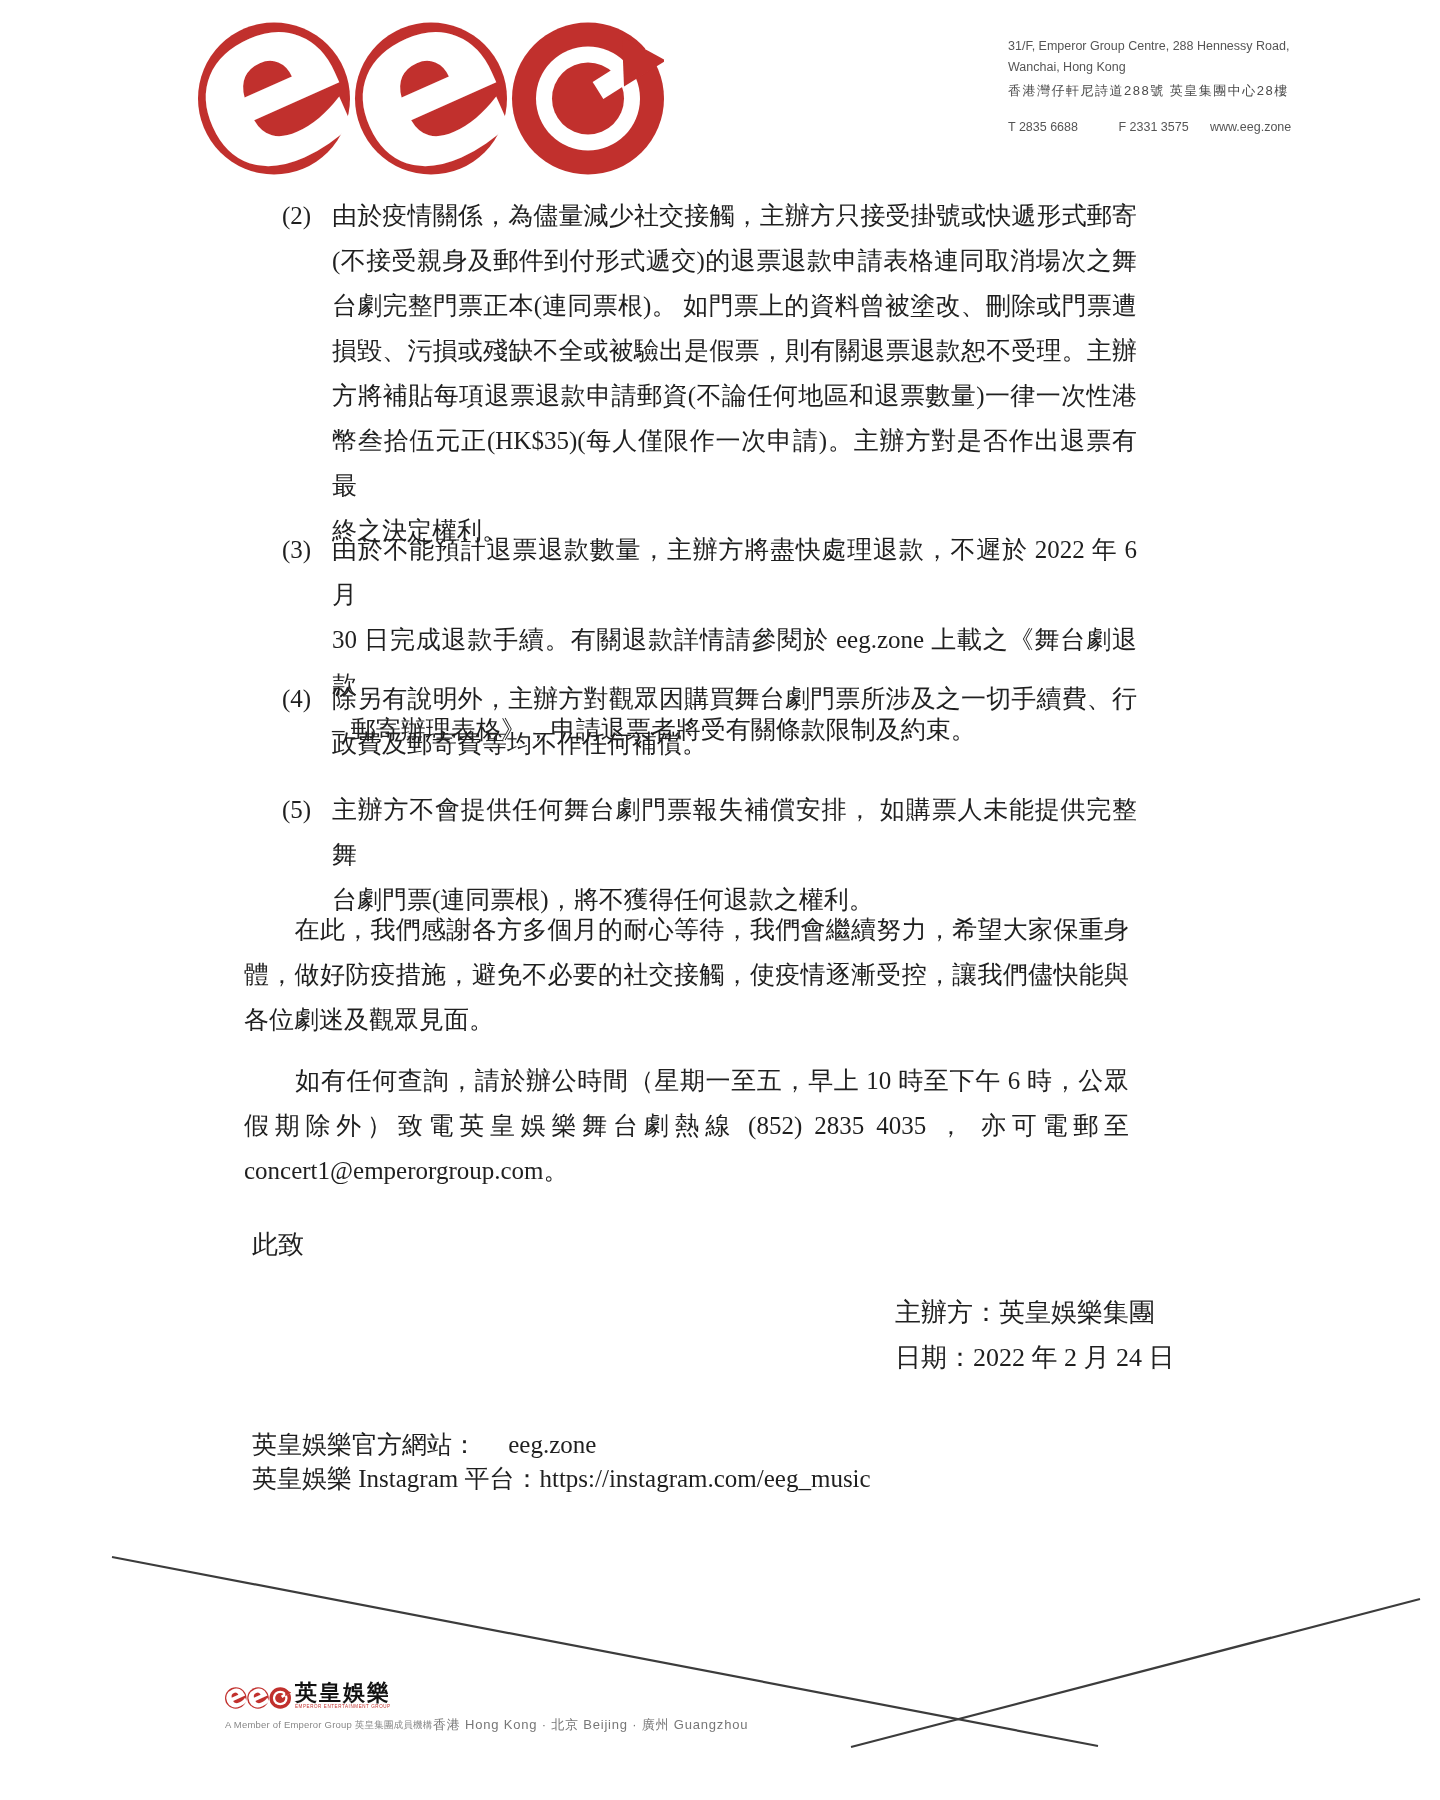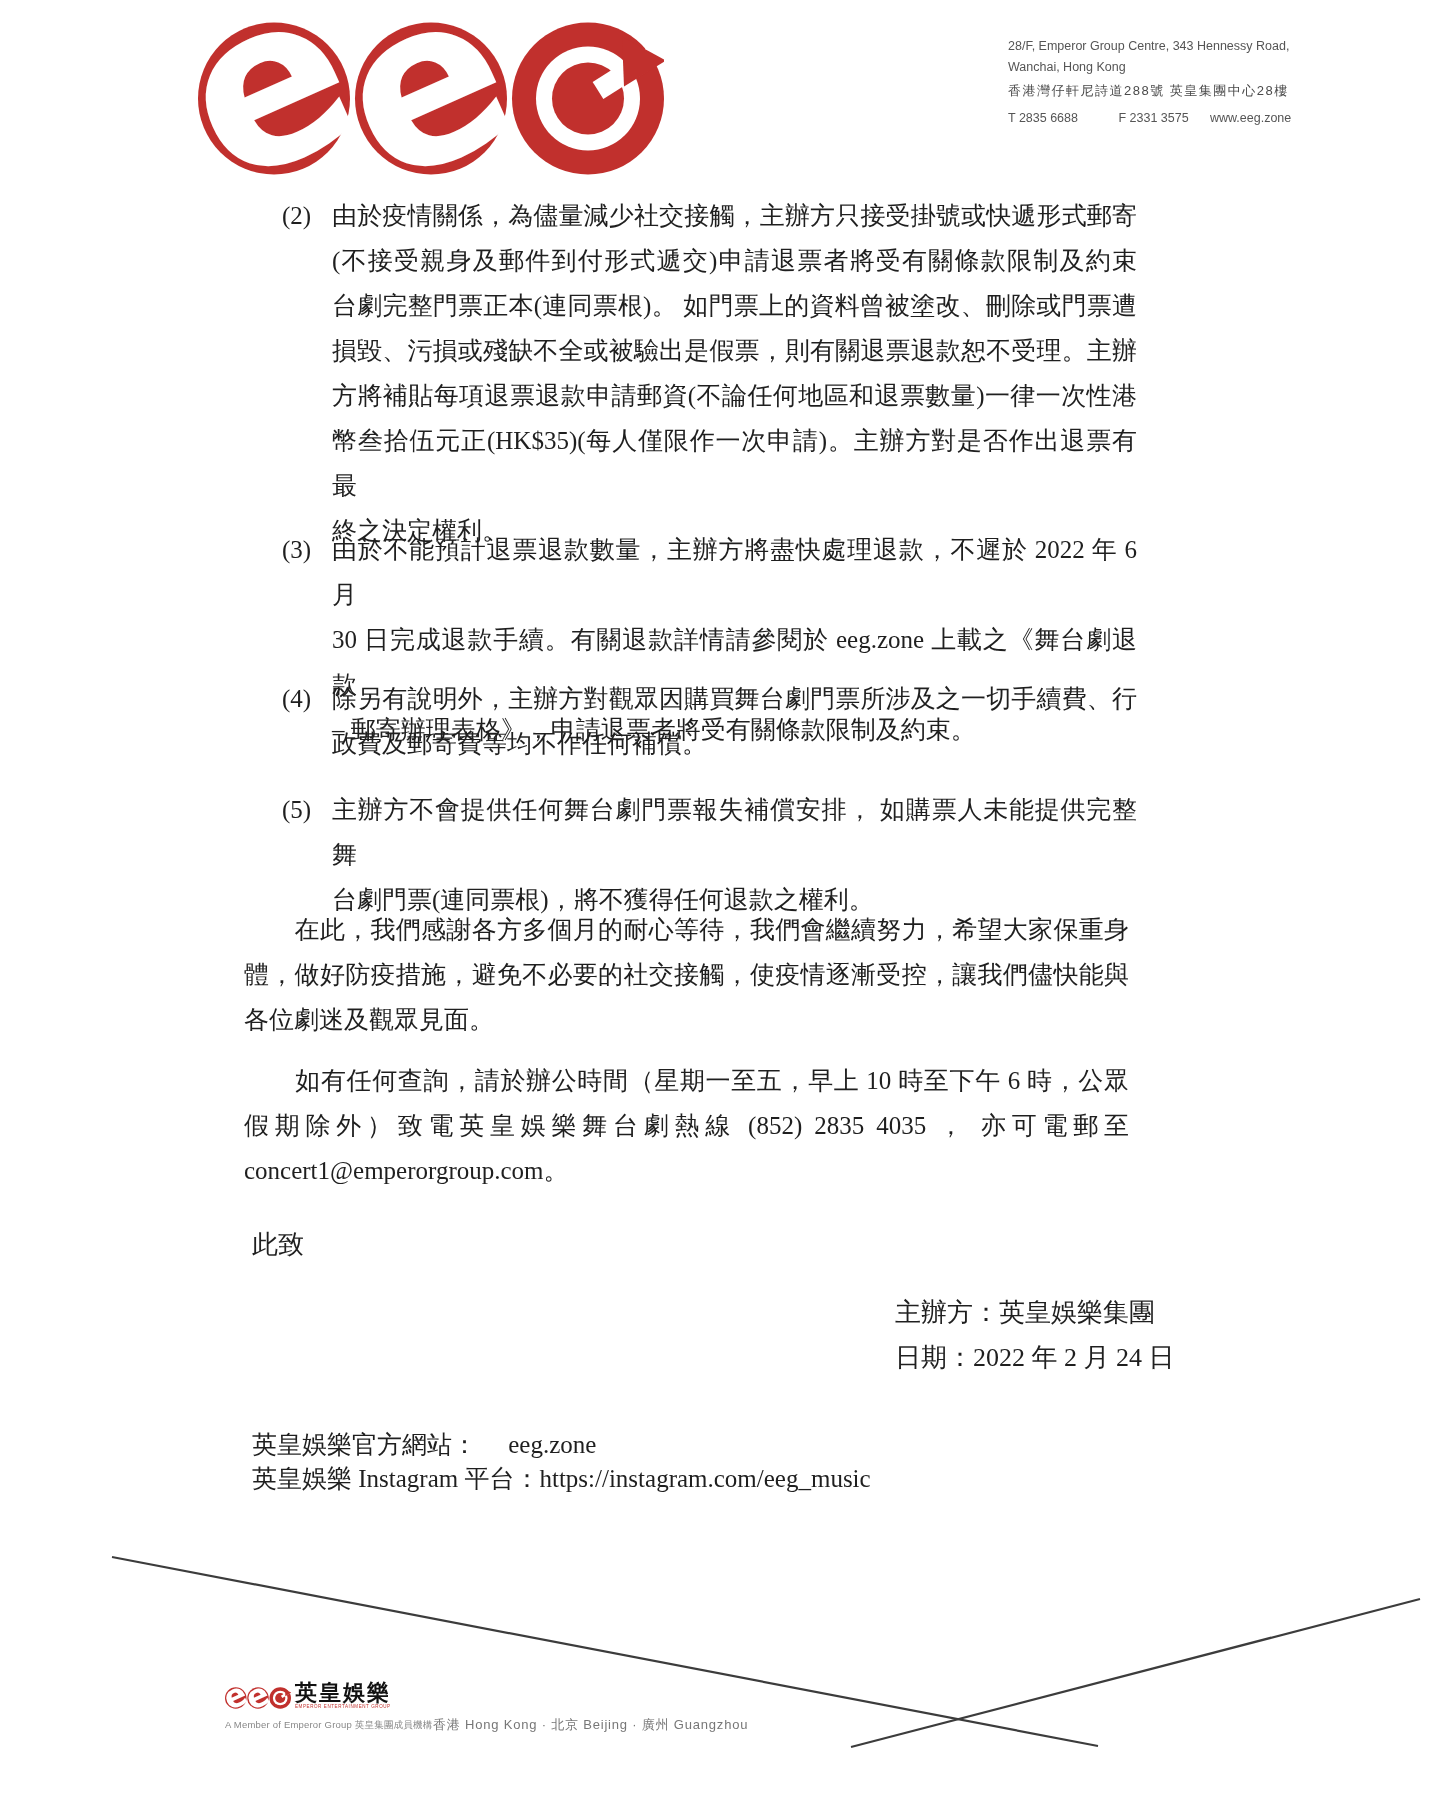--- a/index.html
+++ b/index.html
@@ -19,21 +19,21 @@
   .lr { fill:var(--brand-red); }
   .le { font-family:"DejaVu Sans","Liberation Sans",sans-serif; font-weight:bold;
         font-size:228px; fill:#ffffff; text-anchor:middle; }
 
   .letterhead {
     left:1008px; top:36px; width:330px;
     font-family:"Liberation Sans","DejaVu Sans",sans-serif;
     font-size:12.5px; line-height:21px; color:#555;
   }
   .letterhead .zh { font-size:13px; letter-spacing:1.5px; color:#4a4a4a; margin-top:2px; }
-  .contact { margin-top:7px; }
+  .contact { margin-top:16px; }
   .contact span { display:inline-block; }
   .contact .tel { width:107px; }
   .contact .fax { width:88px;  }
 
   
   .tl { font-size:25px; line-height:45px; text-align:justify; text-align-last:justify; }
   .tl:last-child { text-align-last:left; }
 
   .item { display:flex; left:252px; width:885px; align-items:flex-start; }
   .item .num { width:80px; padding-left:30px; font-size:25px; line-height:45px; flex:0 0 80px; }
@@ -102,35 +102,35 @@
           <circle r="36" class="lr"></circle>
           <line x1="10" y1="-8" x2="70" y2="-46" stroke="#ffffff" stroke-width="20"></line>
           <polygon points="34,-62 78,-38 36,-12" class="lr"></polygon>
         </g>
       </g>
     </defs>
     <use href="#eegShape"></use>
   </svg>
 
   <div class="abs letterhead">
-    <div>28/F, Emperor Group Centre, 343 Hennessy Road,</div>
+    <div>31/F, Emperor Group Centre, 288 Hennessy Road,</div>
     <div>Wanchai, Hong Kong</div>
     <div class="zh">香港灣仔軒尼詩道288號 英皇集團中心28樓</div>
     <div class="contact">
       <span class="tel">T 2835 6688</span>
       <span class="fax">F 2331 3575</span>
       <span class="web">www.eeg.zone</span>
     </div>
   </div>
 
   <div class="abs item item-0">
     <div class="num">(2)</div>
     <div class="lines">
         <div class="tl">由於疫情關係，為儘量減少社交接觸，主辦方只接受掛號或快遞形式郵寄</div>
-        <div class="tl">(不接受親身及郵件到付形式遞交)申請退票者將受有關條款限制及約束</div>
+        <div class="tl">(不接受親身及郵件到付形式遞交)的退票退款申請表格連同取消場次之舞</div>
         <div class="tl">台劇完整門票正本(連同票根)。 如門票上的資料曾被塗改、刪除或門票遭</div>
         <div class="tl">損毀、污損或殘缺不全或被驗出是假票，則有關退票退款恕不受理。主辦</div>
         <div class="tl">方將補貼每項退票退款申請郵資(不論任何地區和退票數量)一律一次性港</div>
         <div class="tl">幣叁拾伍元正(HK$35)(每人僅限作一次申請)。主辦方對是否作出退票有最</div>
         <div class="tl">終之決定權利。</div>
       </div>
   </div>
   <div class="abs item item-1">
     <div class="num">(3)</div>
     <div class="lines">

